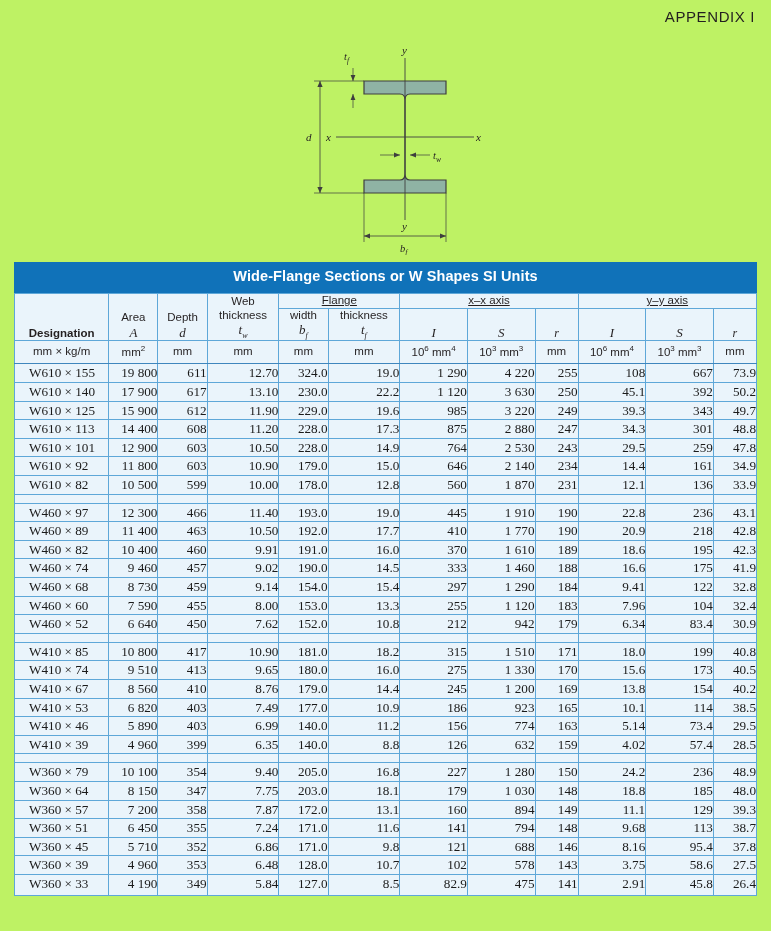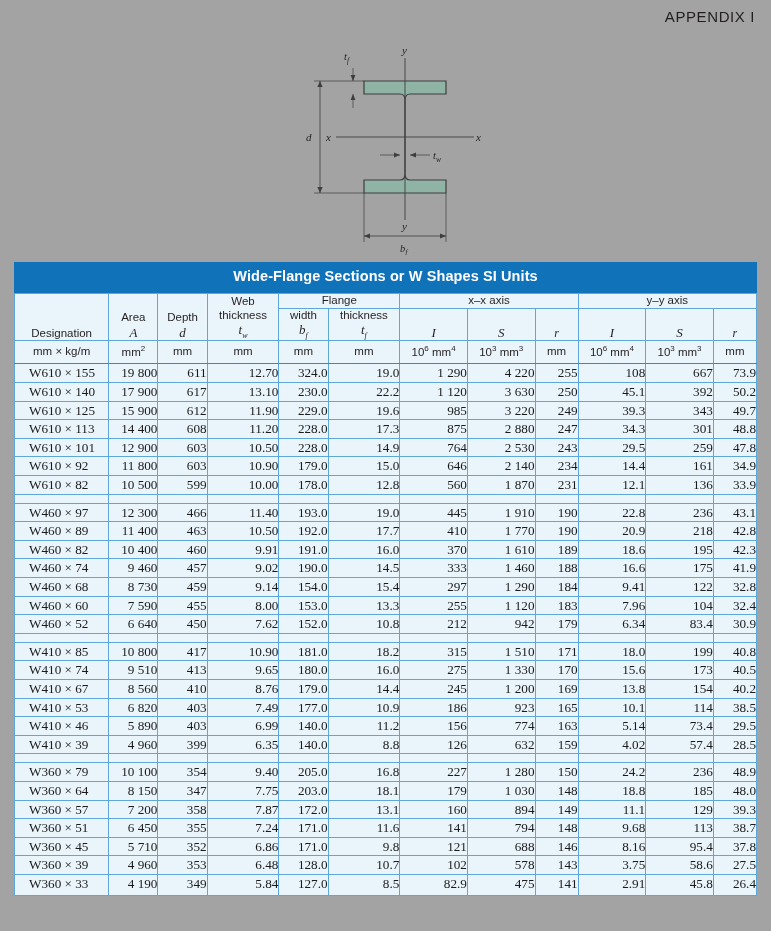--- a/index.html
+++ b/index.html
@@ -3,21 +3,21 @@
 <meta charset="utf-8">
 <style>
   * { box-sizing: border-box; }
   html, body {
     margin: 0; padding: 0;
     width: 771px; height: 931px;
     background: #ffffff;
     font-family: "Liberation Sans", sans-serif;
     overflow: hidden;
   }
-  .page { position: relative; width: 771px; height: 931px; background: #a3a3a3; }
+  .page { position: relative; width: 771px; height: 931px; background: #bef264; }
 
   
   .appendix-header {
     position: absolute;
     top: 8px; right: 16px;
     font-size: 15px;
     letter-spacing: 0.6px;
     color: #231f20;
     font-family: "Liberation Sans", sans-serif;
   }
@@ -68,20 +68,21 @@
     color: #231f20;
     text-align: center;
     vertical-align: bottom;
     padding: 2px 2px 3px 2px;
     line-height: 1.18;
   }
   thead .grouphead {
     vertical-align: middle;
     text-align: center;
     padding: 3px 2px;
+    text-decoration: underline;
   }
   thead .unitrow td {
     vertical-align: middle;
     padding: 3px 2px 4px 2px;
     font-size: 11.5px;
   }
   .ital { font-style: italic; font-family: "Liberation Serif", serif; font-size: 13px; }
   .ital-sm { font-style: italic; font-family: "Liberation Serif", serif; font-size: 12px; }
   sub { font-size: 8px; font-style: italic; }
   sup { font-size: 8px; }
@@ -183,21 +184,21 @@
         <col style="width:66px">
           <col style="width:66px">
           <col style="width:42px">
         <col style="width:66px">
           <col style="width:66px">
           <col style="width:42px">
       </colgroup>
 
       <thead>
         <tr>
-          <td rowspan="2" style="vertical-align:bottom;">
+          <td rowspan="2" style="vertical-align:bottom;font-weight:bold;">
             <span>Designation</span>
           </td>
           <td rowspan="2" style="vertical-align:bottom;">
             <span>Area</span><br>
             <span class="ital">A</span>
           </td>
           <td rowspan="2" style="vertical-align:bottom;text-align:center;">
             <span>Depth</span><br>
             <span class="ital">d</span>
           </td>

